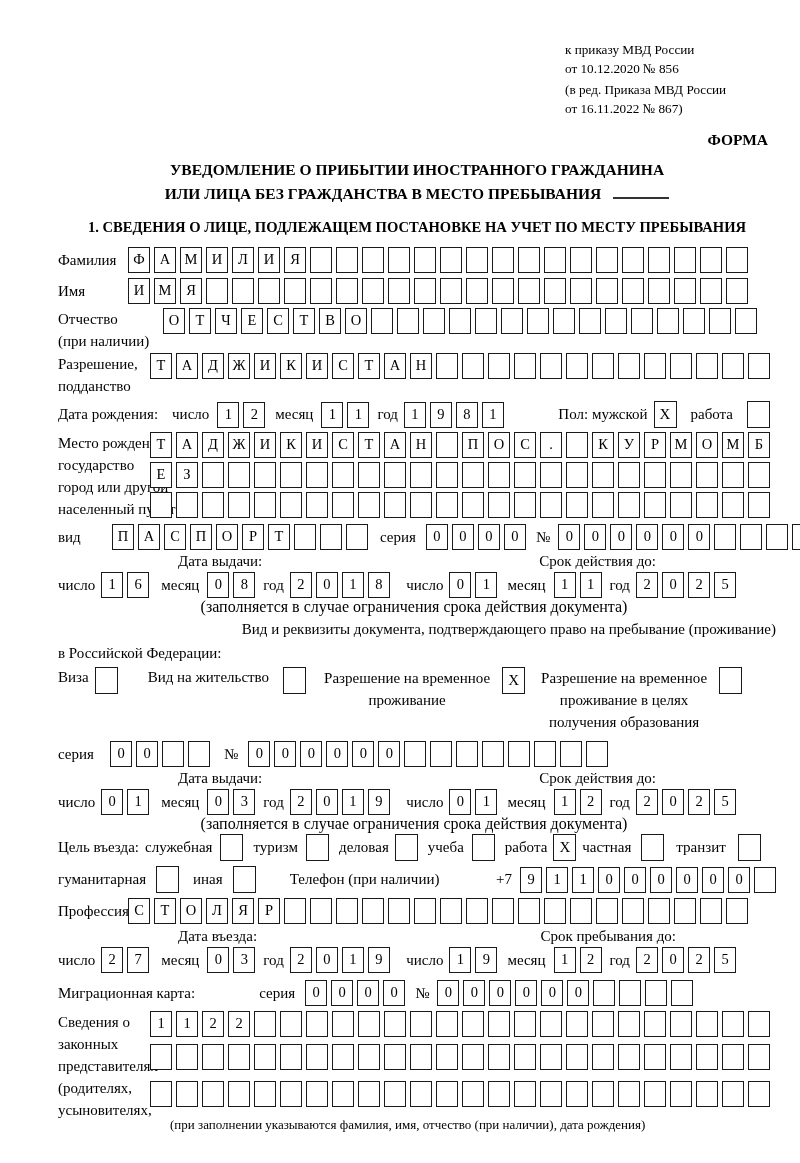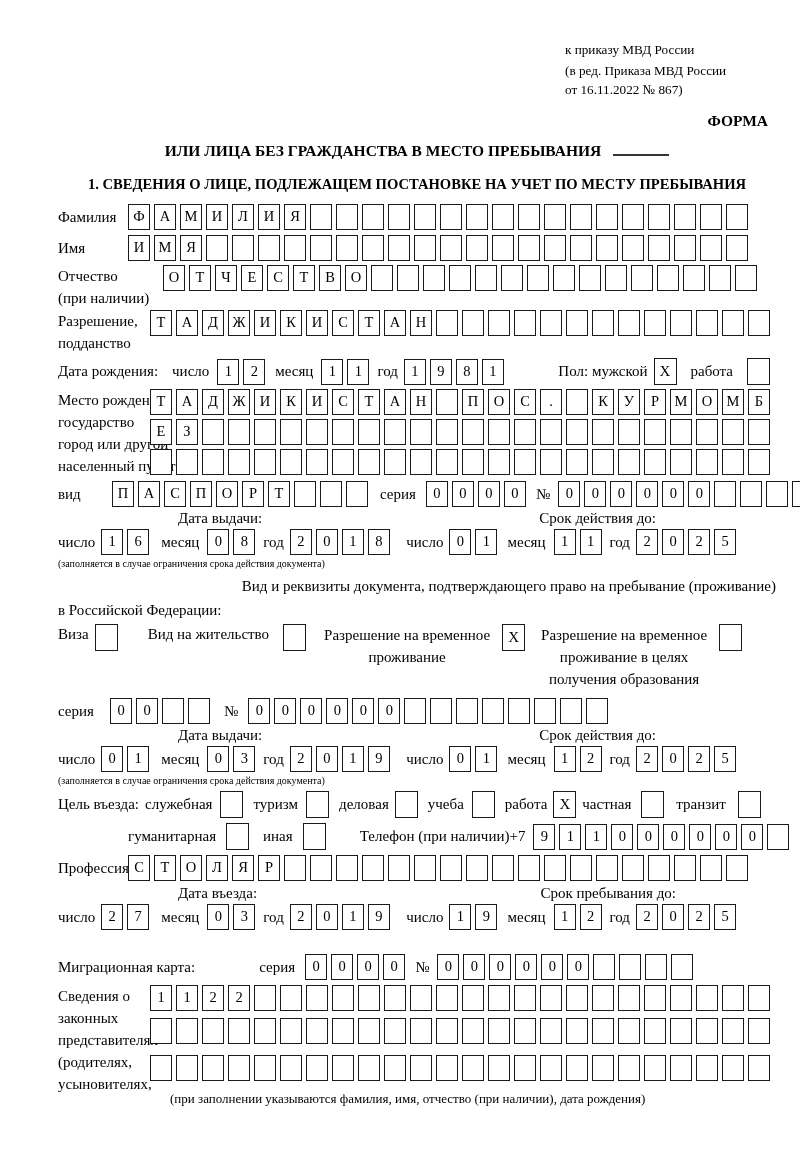--- a/index.html
+++ b/index.html
@@ -22,39 +22,41 @@
     flex:none;display:inline-block;box-sizing:border-box;width:22px;height:26px;
     border:1.6px solid #1a1a1a;text-align:center;font-size:14.5px;line-height:23px;
     font-family:"Liberation Serif",serif;background:#fff;
   }
   .cb{width:23px;height:27px;line-height:24px;font-size:15px;}
   .stack .line{font-size:15px;line-height:22px;}
   .dhead{display:flex;font-size:15px;}
   .daterow{display:flex;align-items:center;font-size:15px;}
   .gap6{margin-left:6px;} .gap8{margin-left:8px;} .gap10{margin-left:10px;}
   .gap12{margin-left:12px;} .gap14{margin-left:14px;}
-  .note{font-size:10px;text-align:left;padding-right:6px;line-height:17px;}
+  .note{font-size:16px;text-align:center;padding-right:6px;line-height:17px;}
   .para{font-size:15px;line-height:22px;}
   .ctr{text-align:center;font-size:15px;line-height:22px;}
   .repr-note{font-size:13px;margin-top:6px;margin-left:20px;white-space:nowrap;}
 </style>
 </head>
 <body>
 
 <div class="page">
 
   <div class="appendix">
     <div>к приказу МВД России</div>
+    <div>от 10.12.2020 № 856</div>
     <div class="rev">(в ред. Приказа МВД России</div>
     <div>от 16.11.2022 № 867)</div>
   </div>
 
   <div class="forma">ФОРМА</div>
 
   <div class="title">
+    <div>УВЕДОМЛЕНИЕ О ПРИБЫТИИ ИНОСТРАННОГО ГРАЖДАНИНА</div>
     <div>
       <span>ИЛИ ЛИЦА БЕЗ ГРАЖДАНСТВА В МЕСТО ПРЕБЫВАНИЯ</span><span class="title-underline"></span>
     </div>
   </div>
 
   <div class="sec-heading">1. СВЕДЕНИЯ О ЛИЦЕ, ПОДЛЕЖАЩЕМ ПОСТАНОВКЕ НА УЧЕТ ПО МЕСТУ ПРЕБЫВАНИЯ</div>
 
   <div class="frow" style="margin-top:11px;">
     <span class="lbl" style="width:70px;">Фамилия</span>
     <span class="boxes">
@@ -475,21 +477,21 @@
     <span class="box cb gap8"></span>
     <span class="lbl gap10">работа</span>
     <span class="box cb gap6">X</span>
     <span class="lbl gap6">частная</span>
     <span class="box cb gap10"></span>
     <span class="lbl gap12">транзит</span>
     <span class="box cb gap12"></span>
   </div>
 
   <div class="frow" style="margin-top:5px;">
-    <span class="lbl" style="margin-left:70px;">гуманитарная</span>
+    <span class="lbl" style="">гуманитарная</span>
     <span class="box cb gap10"></span>
     <span class="lbl gap14">иная</span>
     <span class="box cb gap10"></span>
     <span class="lbl" style="margin-left:34px;">Телефон (при наличии)</span>
     <span class="lbl" style="margin-left:auto;margin-right:8px;">+7</span>
     <span class="boxes">
         <span class="box">9</span>
         <span class="box">1</span>
         <span class="box">1</span>
         <span class="box">0</span>
@@ -566,21 +568,21 @@
       </span>
     <span class="gap8">год</span>
     <span class="boxes gap6">
         <span class="box">2</span>
         <span class="box">0</span>
         <span class="box">2</span>
         <span class="box">5</span>
       </span>
   </div>
 
-  <div class="frow" style="margin-top:24px;align-items:center;">
+  <div class="frow" style="margin-top:7px;align-items:center;">
     <span class="lbl">Миграционная карта:</span>
     <span class="lbl" style="margin-left:64px;">серия</span>
     <span class="boxes gap10">
         <span class="box">0</span>
         <span class="box">0</span>
         <span class="box">0</span>
         <span class="box">0</span>
       </span>
     <span class="lbl gap10">№</span>
     <span class="boxes gap8">

